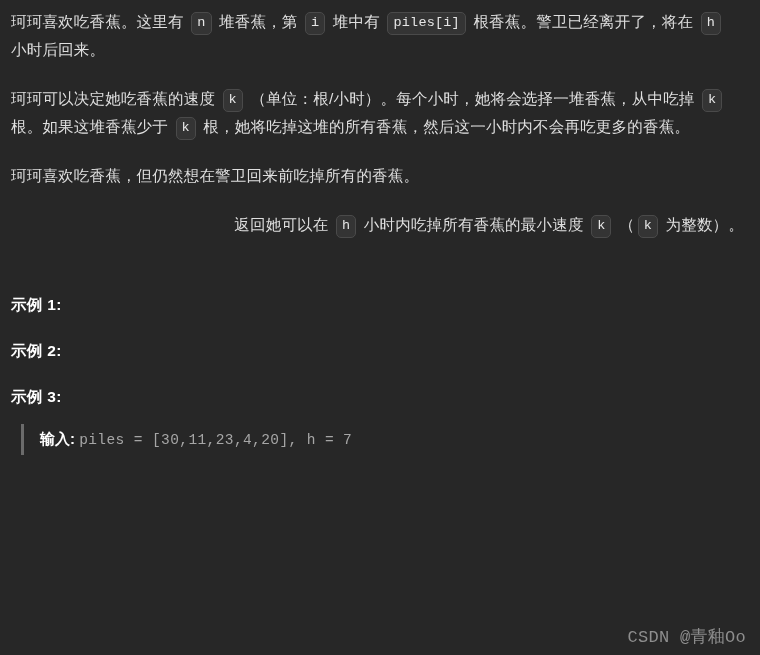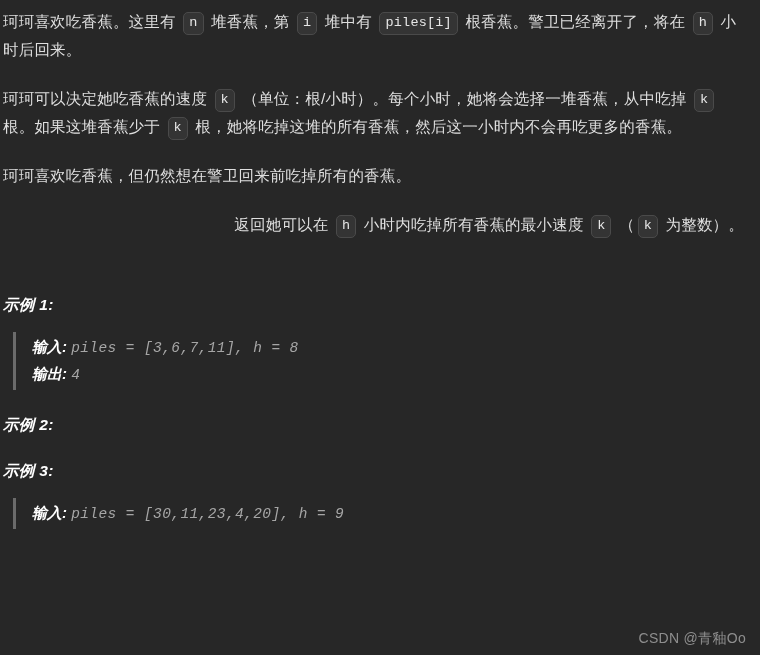--- a/index.html
+++ b/index.html
@@ -7,21 +7,21 @@
   body {
     width: 760px;
     height: 655px;
     background: #272727;
     font-family: "Liberation Sans", "DejaVu Sans", sans-serif;
     color: #d4d4d4;
     overflow: hidden;
     position: relative;
   }
   .page {
-    padding: 8px 16px 0 3px;
+    padding: 8px 16px 0 11px;
   }
   p.para {
     margin: 0 0 21px 0;
     font-size: 15.5px;
     line-height: 28px;
     color: #dfdfdf;
     letter-spacing: 0.2px;
     word-break: break-word;
   }
   p.para:last-of-type { margin-bottom: 0; text-align: right; }
@@ -42,21 +42,21 @@
   }
 
   h3.ex-title {
     font-size: 15.5px;
     font-weight: bold;
     color: #ffffff;
     margin: 0 0 16px 0;
     line-height: 22px;
     letter-spacing: 0.3px;
   }
-  .ex-block { margin-bottom: 24px; font-style: italic; }
+  .ex-block { margin-bottom: 24px; }
   .ex-block:last-child { margin-bottom: 12px; }
 
   blockquote.ex-quote {
     margin: 0 0 0 10px;
     padding: 2px 0 2px 16px;
     border-left: 3px solid #6b6b6b;
   }
   .ex-line {
     font-size: 15px;
     line-height: 26px;
@@ -73,50 +73,46 @@
     font-size: 14.5px;
     color: #a6a6a6;
     letter-spacing: 0.4px;
   }
   .spacer { height: 55px; }
 
   .watermark {
     position: absolute;
     right: 14px;
     bottom: 7px;
-    font-size: 14px;
+    font-size: 17px;
     color: #8e8e8e;
-    font-family: Liberation Sans, sans-serif;
+    font-family: Liberation Mono, monospace;
     letter-spacing: 0.3px;
   }
 </style>
 </head>
 <body>
 
 <div class="page">
   <div id="paragraphs">
       <p class="para"><span>珂珂喜欢吃香蕉。这里有 </span><code class="chip">n</code><span> 堆香蕉，第 </span><code class="chip">i</code><span> 堆中有 </span><code class="chip">piles[i]</code><span> 根香蕉。警卫已经离开了，将在 </span><code class="chip">h</code><span> 小时后回来。</span></p>
       <p class="para"><span>珂珂可以决定她吃香蕉的速度 </span><code class="chip">k</code><span> （单位：根/小时）。每个小时，她将会选择一堆香蕉，从中吃掉 </span><code class="chip">k</code><span> 根。如果这堆香蕉少于 </span><code class="chip">k</code><span> 根，她将吃掉这堆的所有香蕉，然后这一小时内不会再吃更多的香蕉。</span></p>
       <p class="para"><span>珂珂喜欢吃香蕉，但仍然想在警卫回来前吃掉所有的香蕉。</span></p>
       <p class="para"><span>返回她可以在 </span><code class="chip">h</code><span> 小时内吃掉所有香蕉的最小速度 </span><code class="chip">k</code><span> （</span><code class="chip">k</code><span> 为整数）。</span></p>
     </div>
   <div class="spacer"></div>
   <div id="examples">
       <div class="ex-block">
         <h3 class="ex-title">示例 1:</h3>
-        <blockquote class="ex-quote">
-          <div class="ex-line"><span class="ex-label">输入:</span> <span class="ex-code">piles = [3,6,7,11], h = 8</span></div>
-          <div class="ex-line"><span class="ex-label">输出:</span> <span class="ex-code">4</span></div>
-        </blockquote>
       </div>
       <div class="ex-block">
         <h3 class="ex-title">示例 2:</h3>
       </div>
       <div class="ex-block">
         <h3 class="ex-title">示例 3:</h3>
         <blockquote class="ex-quote">
-          <div class="ex-line"><span class="ex-label">输入:</span> <span class="ex-code">piles = [30,11,23,4,20], h = 9</span></div>
+          <div class="ex-line"><span class="ex-label">输入:</span> <span class="ex-code">piles = [30,11,23,4,20], h = 7</span></div>
         </blockquote>
       </div>
     </div>
 </div>
 
 <div class="watermark">CSDN @青釉Oo</div>
 
 </body></html>

